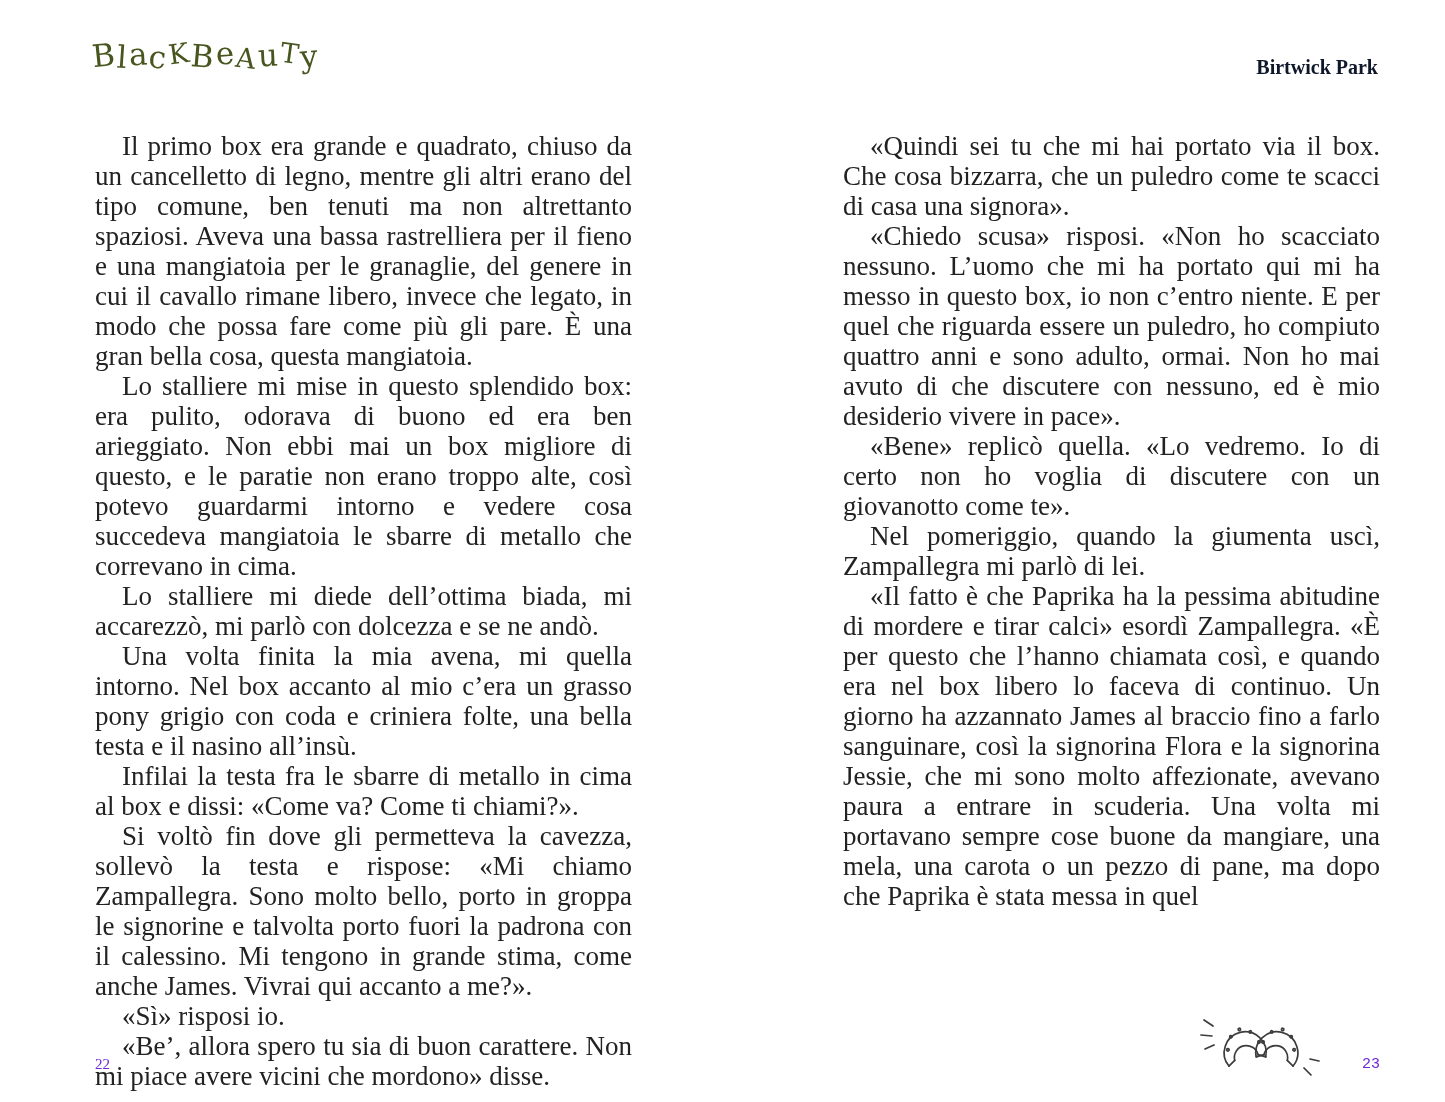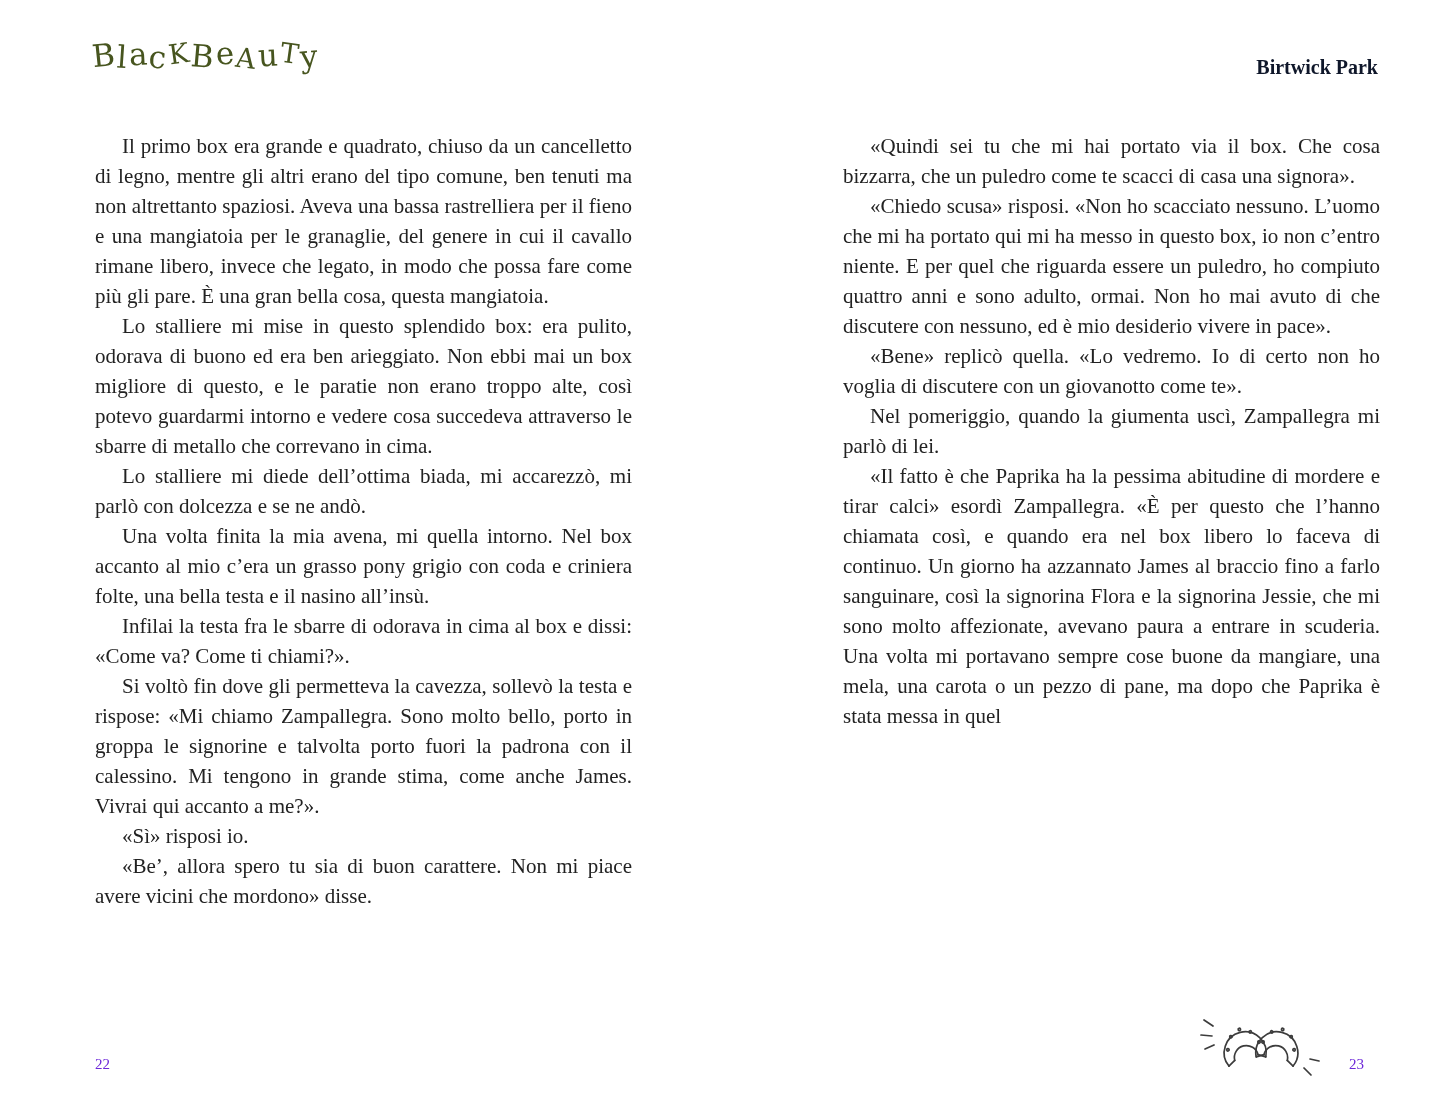--- a/index.html
+++ b/index.html
@@ -37,63 +37,63 @@
     font-weight: bold;
     font-size: 20px;
     line-height: 1;
   }
 
   
   .text-col {
     position: absolute;
     top: 131px;
     width: 537px;
-    font-size: 21px;
+    font-size: 27px;
     line-height: 30px;
     text-align: justify;
     color: #222222;
   }
   .text-col.col-left  { left: 95px; }
   .text-col.col-right { left: 843px; }
   .text-col p { margin: 0; text-indent: 27px; }
 
   
   .pagenum {
     position: absolute;
     top: 1018px;
     font-size: 15px;
     color: #6d28d9;
     line-height: 1;
     margin-top: 39px;
   }
   .pagenum.pn-left  { left: 95px; }
-  .pagenum.pn-right { right: 81px; }
+  .pagenum.pn-right { right: 65px; font-family: Liberation Mono, monospace; }
 
   
   .deco {
     position: absolute;
     left: 1198px; top: 992px;
     width: 124px; height: 92px;
   }
 </style>
 </head>
 <body>
 
 <div class="spread">
 
   <div class="logo" style="color: rgb(71, 85, 31);"><span class="ch" style="transform: rotate(-6deg) translateY(0px);">B</span><span class="ch" style="transform: rotate(4deg) translateY(2px);">l</span><span class="ch" style="transform: rotate(-3deg) translateY(-1px);">a</span><span class="ch" style="transform: rotate(6deg) translateY(2px);">c</span><span class="ch" style="transform: rotate(-8deg) translateY(-3px); font-size: 0.88em;">K</span><span class="ch" style="transform: rotate(0deg) translateY(0px);"> </span><span class="ch" style="transform: rotate(5deg) translateY(1px);">B</span><span class="ch" style="transform: rotate(-4deg) translateY(-2px);">e</span><span class="ch" style="transform: rotate(7deg) translateY(2px); font-size: 0.88em;">A</span><span class="ch" style="transform: rotate(-3deg) translateY(0px);">u</span><span class="ch" style="transform: rotate(8deg) translateY(-3px); font-size: 0.88em;">T</span><span class="ch" style="transform: rotate(-5deg) translateY(1px);">y</span></div>
 
   <div class="running-head" style="color: #0f172a;">Birtwick Park</div>
 
   <div class="text-col col-left">
     <p>Il primo box era grande e quadrato, chiuso da un cancelletto di legno, mentre gli altri erano del tipo comune, ben tenuti ma non altrettanto spaziosi. Aveva una bassa rastrelliera per il fieno e una mangiatoia per le granaglie, del genere in cui il cavallo rimane libero, invece che legato, in modo che possa fare come più gli pare. È una gran bella cosa, questa mangiatoia.</p>
-    <p>Lo stalliere mi mise in questo splendido box: era pulito, odorava di buono ed era ben arieggiato. Non ebbi mai un box migliore di questo, e le paratie non erano troppo alte, così potevo guardarmi intorno e vedere cosa succedeva attraverso le sbarre di metallo che correvano in cima.</p>
+    <p>Lo stalliere mi mise in questo splendido box: era pulito, odorava di buono ed era ben arieggiato. Non ebbi mai un box migliore di questo, e le paratie non erano troppo alte, così potevo guardarmi intorno e vedere cosa succedeva mangiatoia le sbarre di metallo che correvano in cima.</p>
     <p>Lo stalliere mi diede dell’ottima biada, mi accarezzò, mi parlò con dolcezza e se ne andò.</p>
     <p>Una volta finita la mia avena, mi quella intorno. Nel box accanto al mio c’era un grasso pony grigio con coda e criniera folte, una bella testa e il nasino all’insù.</p>
-    <p>Infilai la testa fra le sbarre di odorava in cima al box e dissi: «Come va? Come ti chiami?».</p>
+    <p>Infilai la testa fra le sbarre di metallo in cima al box e dissi: «Come va? Come ti chiami?».</p>
     <p>Si voltò fin dove gli permetteva la cavezza, sollevò la testa e rispose: «Mi chiamo Zampallegra. Sono molto bello, porto in groppa le signorine e talvolta porto fuori la padrona con il calessino. Mi tengono in grande stima, come anche James. Vivrai qui accanto a me?».</p>
     <p>«Sì» risposi io.</p>
     <p>«Be’, allora spero tu sia di buon carattere. Non mi piace avere vicini che mordono» disse.</p>
   </div>
 
   <div class="text-col col-right">
     <p>«Quindi sei tu che mi hai portato via il box. Che cosa bizzarra, che un puledro come te scacci di casa una signora».</p>
     <p>«Chiedo scusa» risposi. «Non ho scacciato nessuno. L’uomo che mi ha portato qui mi ha messo in questo box, io non c’entro niente. E per quel che riguarda essere un puledro, ho compiuto quattro anni e sono adulto, ormai. Non ho mai avuto di che discutere con nessuno, ed è mio desiderio vivere in pace».</p>
     <p>«Bene» replicò quella. «Lo vedremo. Io di certo non ho voglia di discutere con un giovanotto come te».</p>
     <p>Nel pomeriggio, quando la giumenta uscì, Zampallegra mi parlò di lei.</p>

